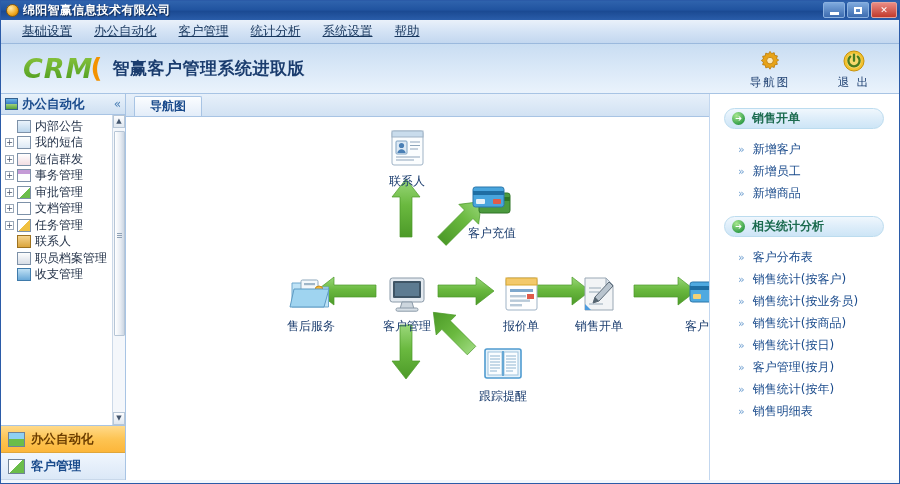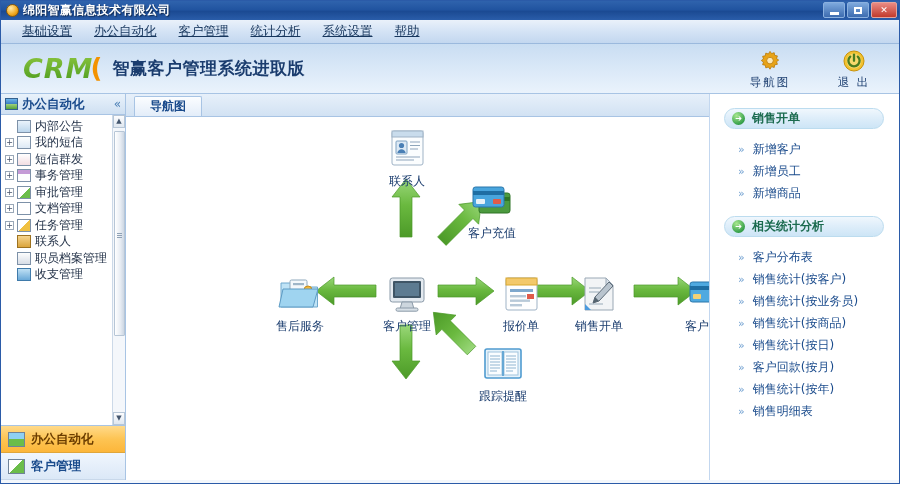--- a/index.html
+++ b/index.html
@@ -331,21 +331,21 @@
               <rect x="10" y="18" width="31" height="4" fill="#2f7526"></rect>
               <rect x="4" y="8" width="31" height="20" rx="2.5" fill="#49a5dd" stroke="#2b77ab"></rect>
               <rect x="4" y="12" width="31" height="4" fill="#1f6ea3"></rect>
               <rect x="7" y="20" width="9" height="5" rx="1" fill="#e8f2f9"></rect>
               <rect x="24" y="20" width="8" height="5" rx="1" fill="#e05b4a"></rect>
             </svg>
           </div>
           <div class="nlbl">客户充值</div>
         </div>
 
-        <div class="node" style="left:131px;top:155px;">
+        <div class="node" style="left:142px;top:155px;">
           <div class="nic">
             <svg width="46" height="40" viewBox="0 0 46 40">
               <path d="M4 9h14l3.5 4h19v20H4z" fill="#bfe3f6" stroke="#6fa8cd"></path>
               <rect x="13" y="6" width="17" height="12" rx="1.5" fill="#f4f8fb" stroke="#8fa9bd"></rect>
               <rect x="16" y="9" width="11" height="2.2" fill="#9fb6c8"></rect>
               <circle cx="31" cy="16" r="4" fill="#f0b63c" stroke="#c98d16"></circle>
               <path d="M6 15h35l-5 18H2z" fill="#9fd4f0" stroke="#5d9bc4"></path>
             </svg>
           </div>
           <div class="nlbl">售后服务</div>
@@ -470,21 +470,21 @@
       <div class="rlink">
         <span class="chev">»</span>
         <span class="rt">销售统计(按商品)</span>
       </div>
       <div class="rlink">
         <span class="chev">»</span>
         <span class="rt">销售统计(按日)</span>
       </div>
       <div class="rlink">
         <span class="chev">»</span>
-        <span class="rt">客户回款(按月)</span>
+        <span class="rt">客户管理(按月)</span>
       </div>
       <div class="rlink">
         <span class="chev">»</span>
         <span class="rt">销售统计(按年)</span>
       </div>
       <div class="rlink">
         <span class="chev">»</span>
         <span class="rt">销售明细表</span>
       </div>
 

